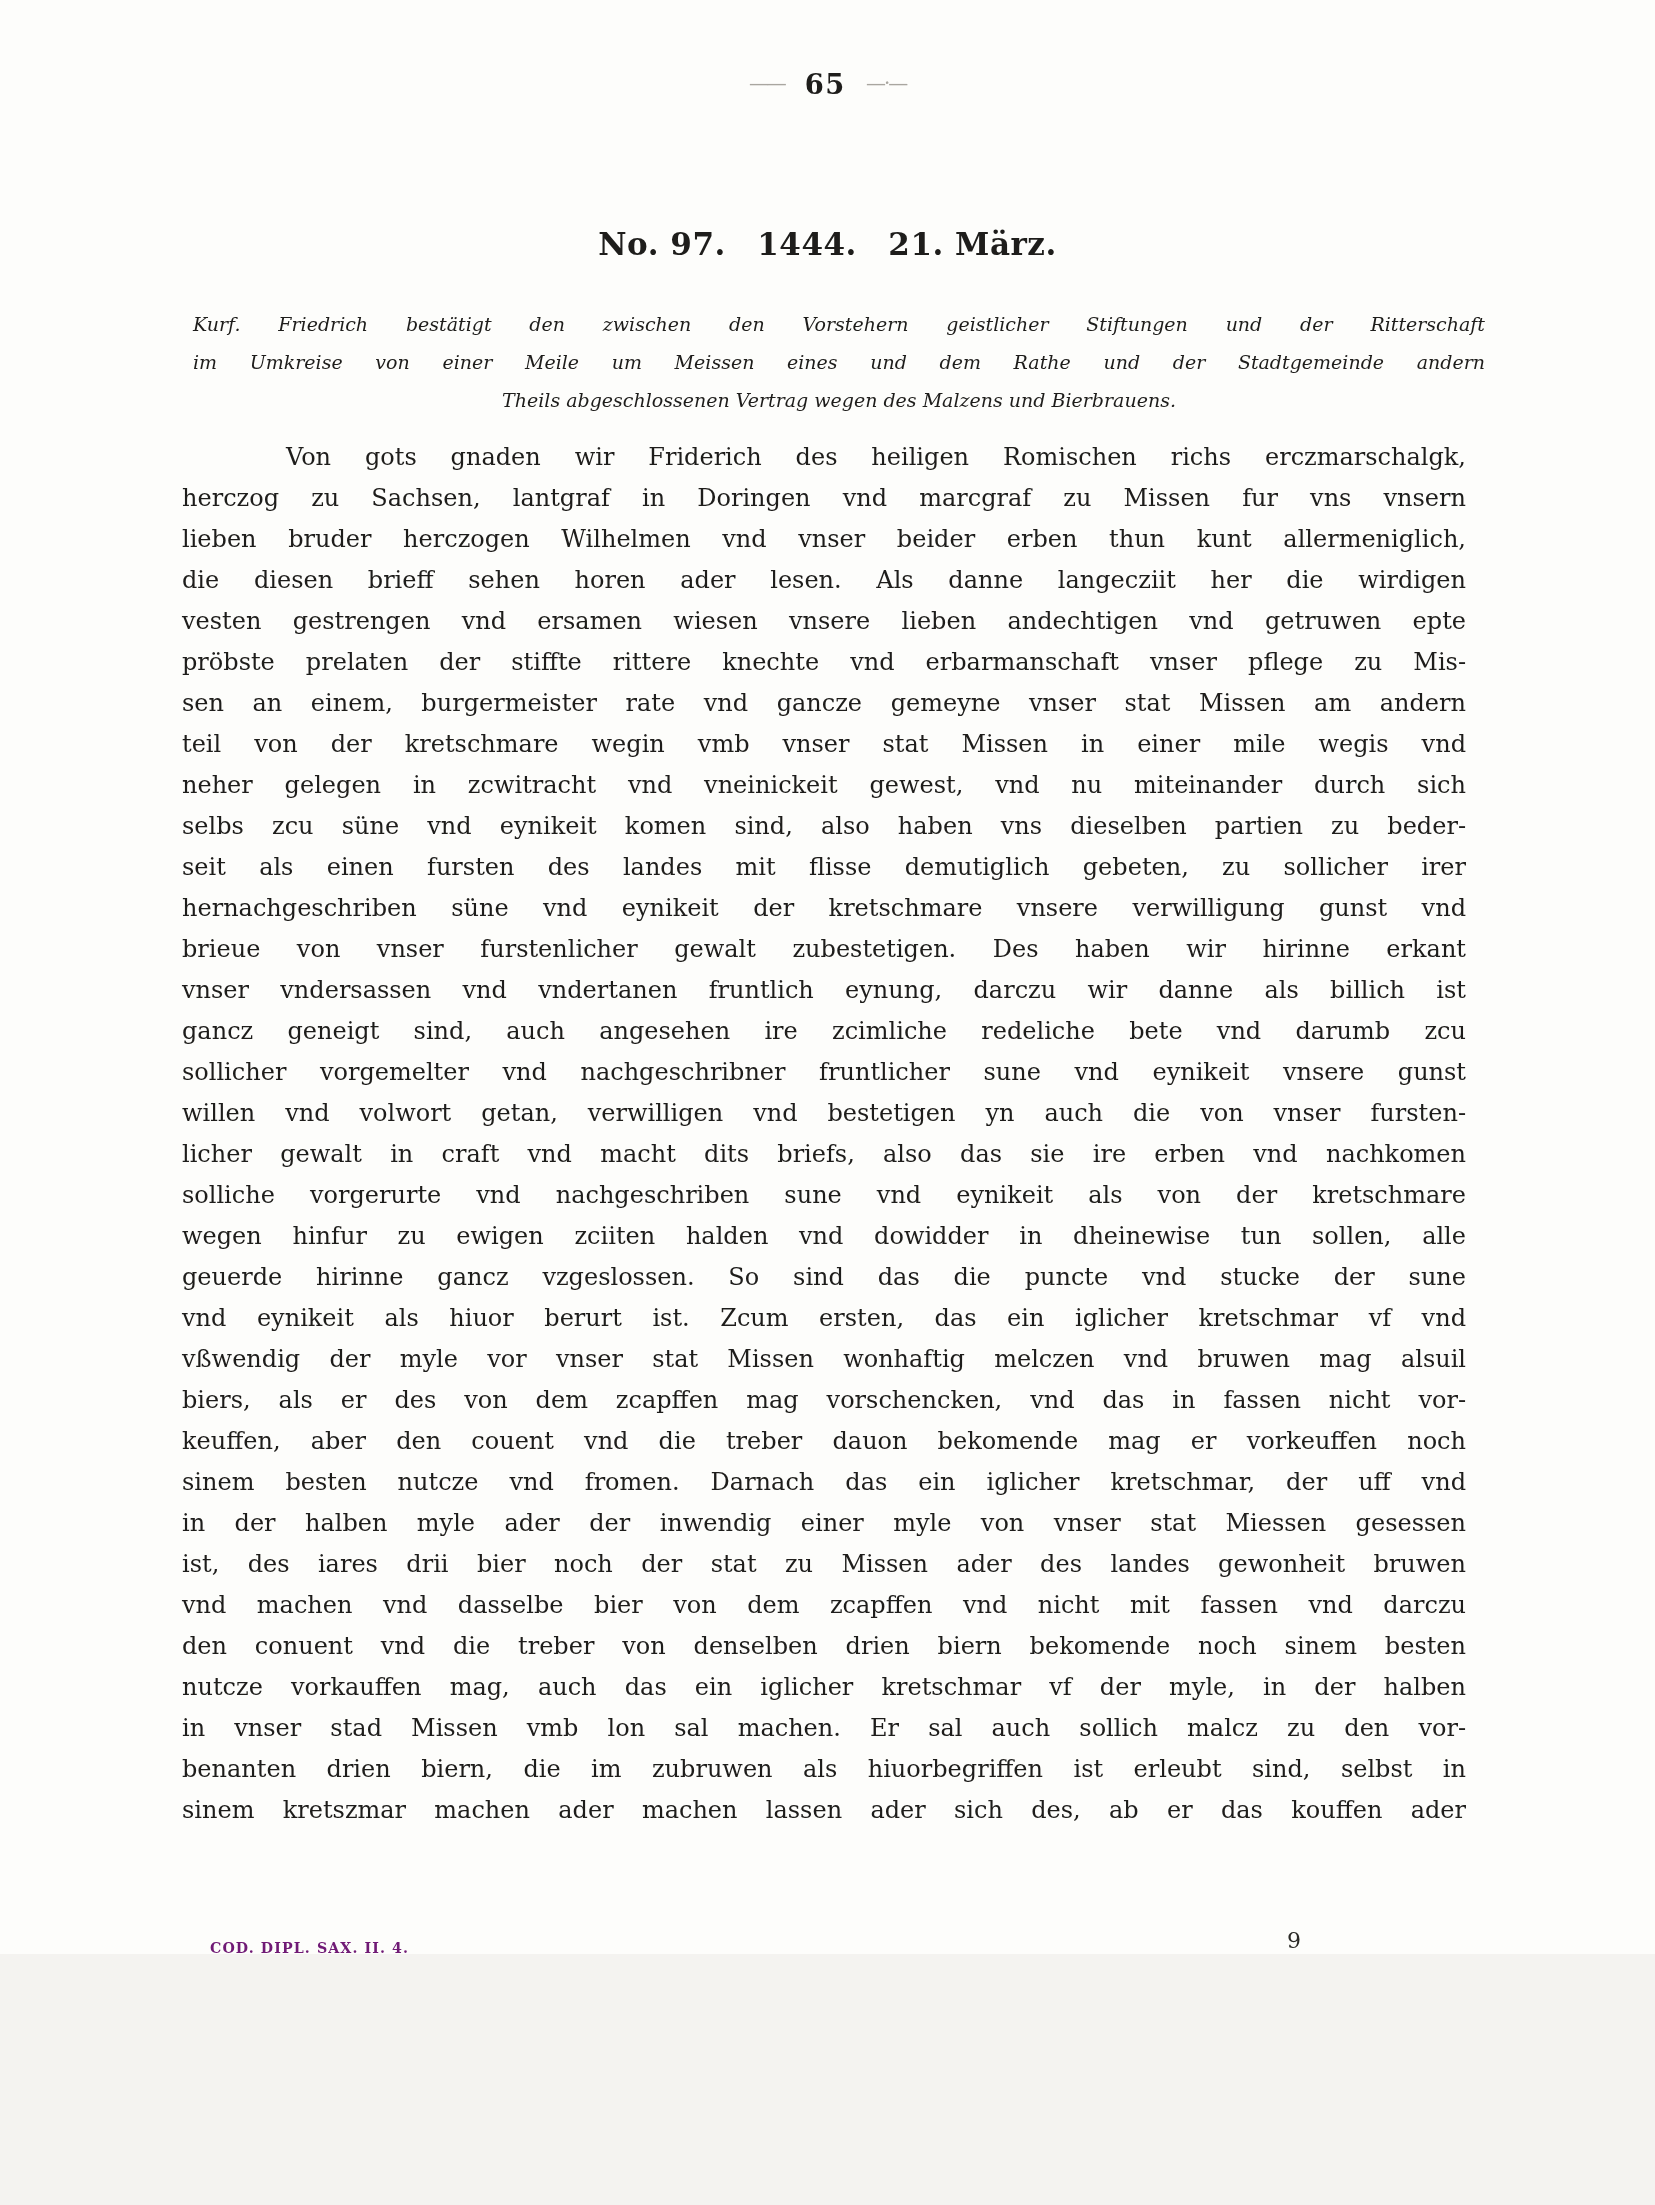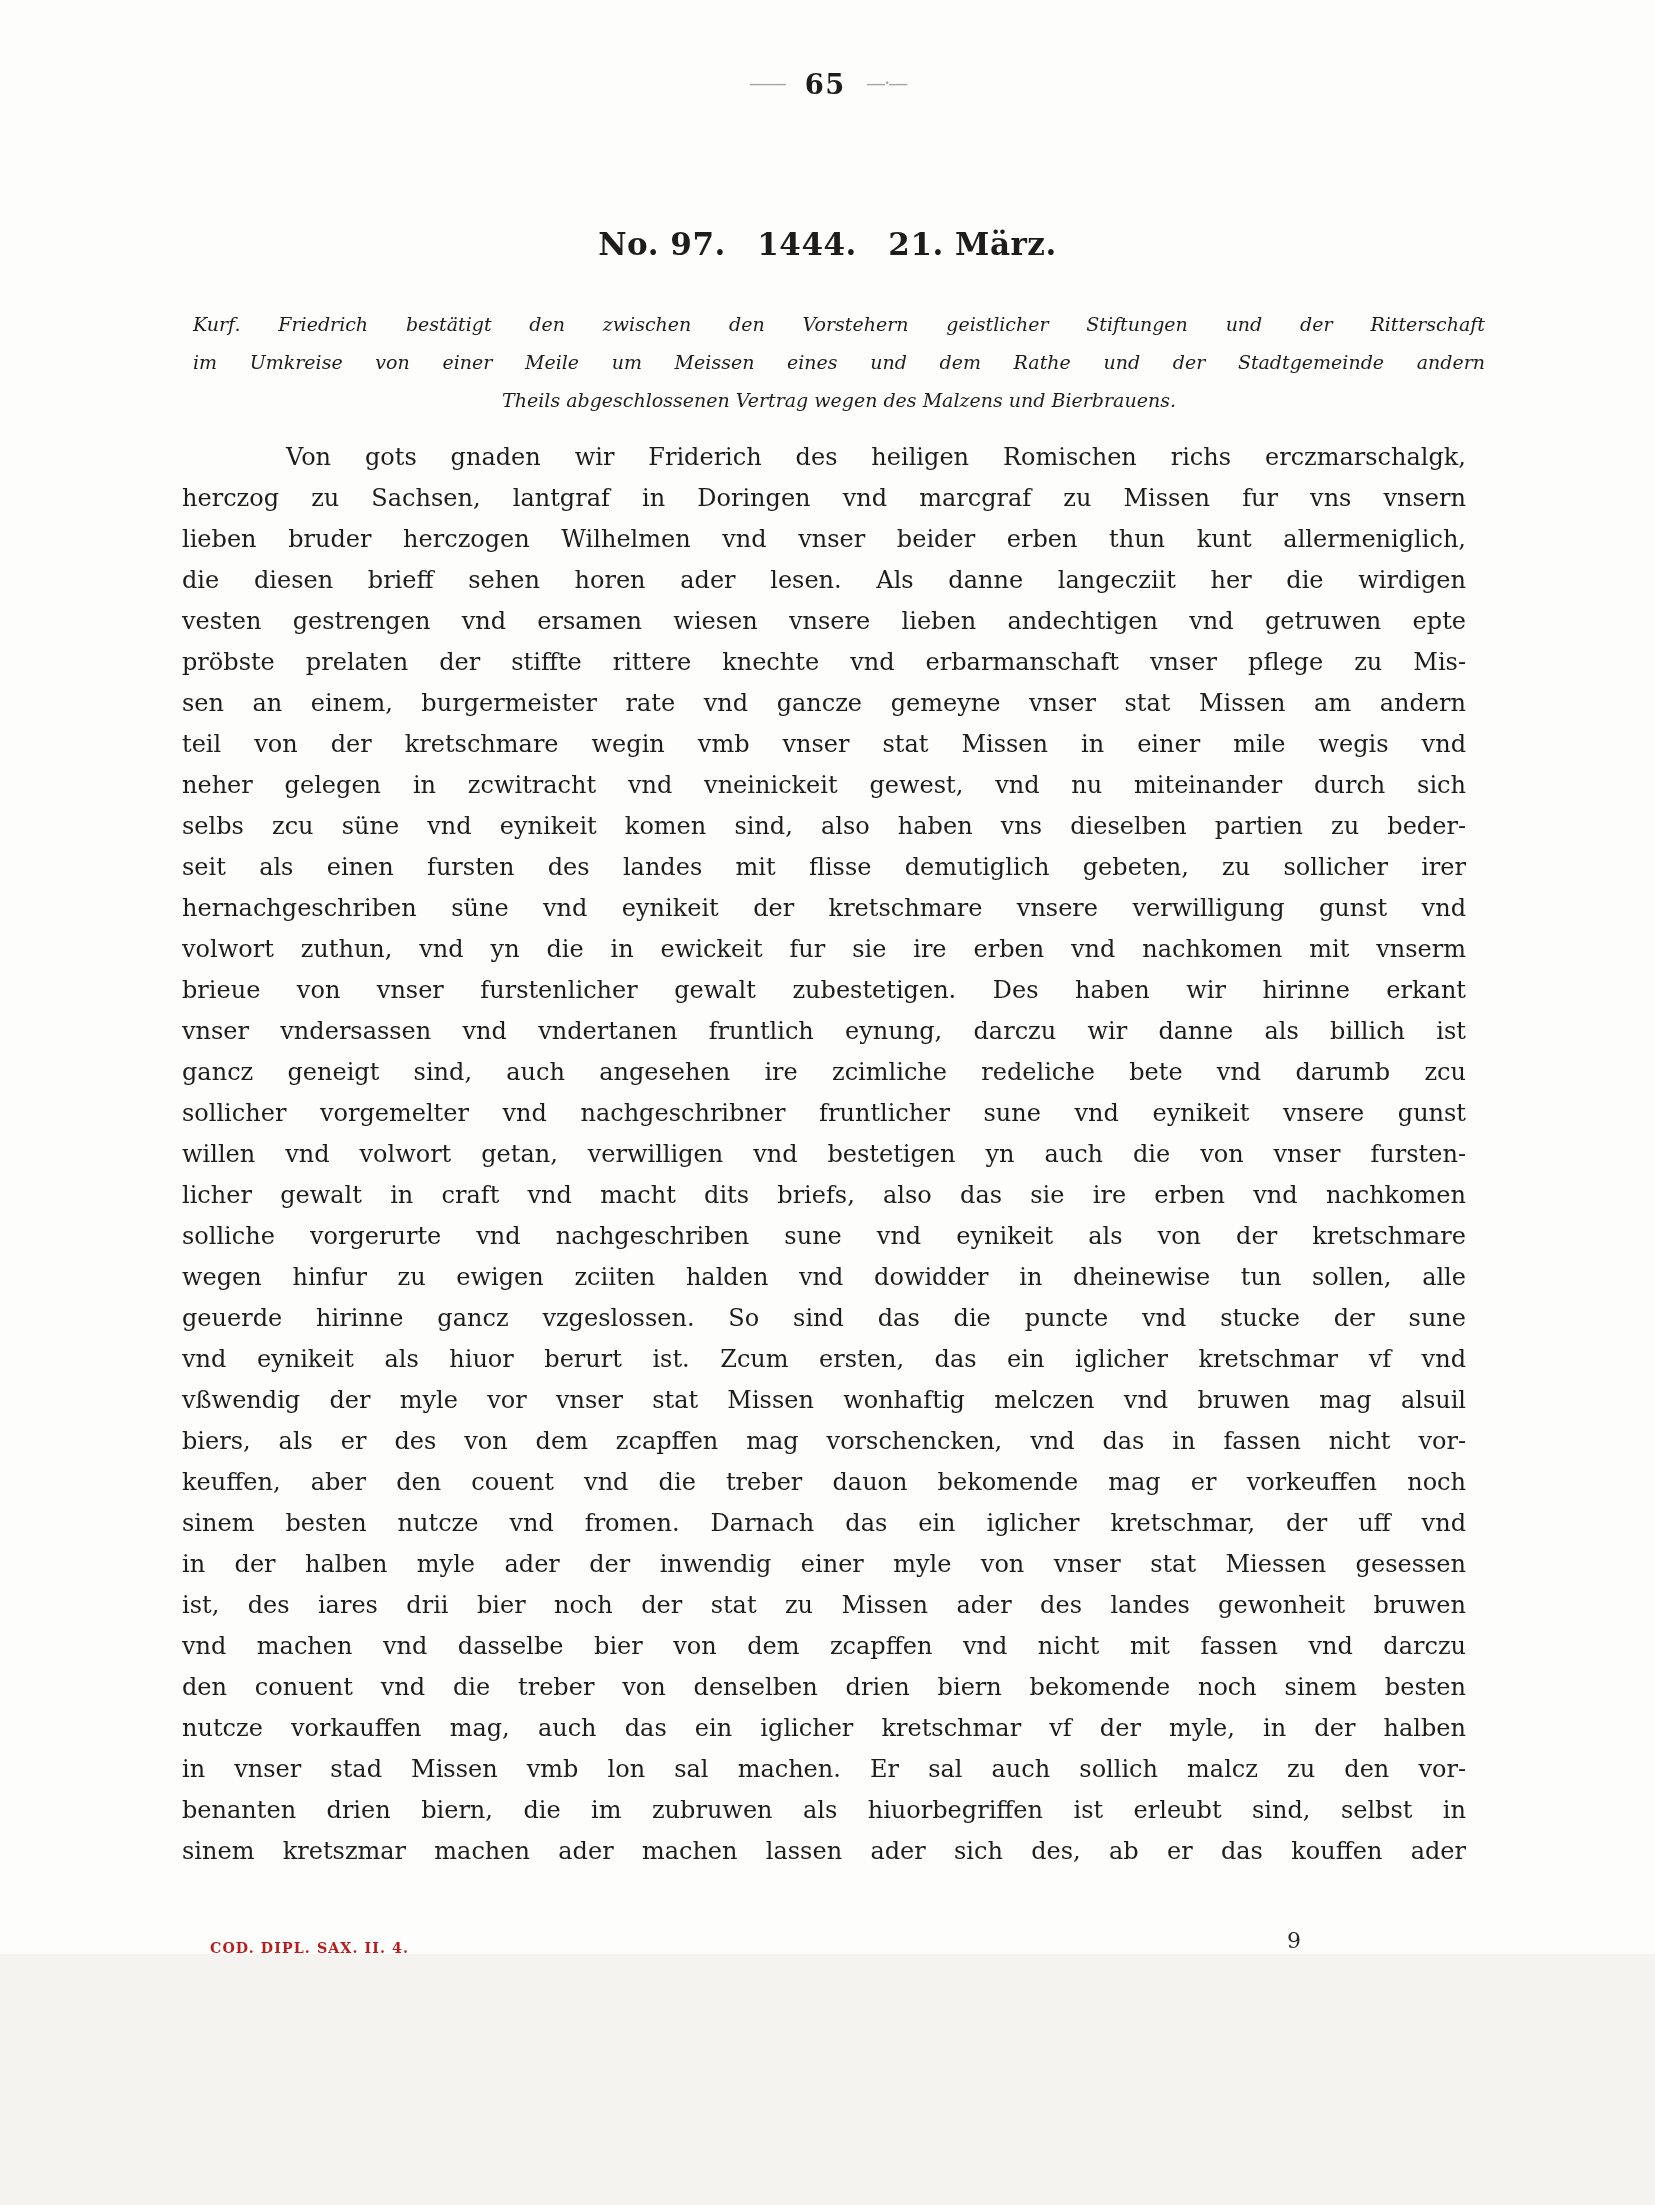--- a/index.html
+++ b/index.html
@@ -91,21 +91,21 @@
   }
 
   
   .footer-left {
     position: absolute;
     top: 1940px;
     left: 210px;
     font-size: 14.2px;
     font-weight: bold;
     letter-spacing: 1.1px;
-    color: #b91c1c;
+    color: #701a75;
   }
   .footer-right {
     position: absolute;
     top: 1928px;
     left: 1287px;
     font-size: 22px;
     color: #2a2926;
   }
 </style>
 </head>
@@ -131,21 +131,20 @@
       <div class="body-line">lieben bruder herczogen Wilhelmen vnd vnser beider erben thun kunt allermeniglich,</div>
       <div class="body-line">die diesen brieff sehen horen ader lesen.  Als danne langecziit her die wirdigen</div>
       <div class="body-line">vesten gestrengen vnd ersamen wiesen vnsere lieben andechtigen vnd getruwen epte</div>
       <div class="body-line">pröbste prelaten der stiffte rittere knechte vnd erbarmanschaft vnser pflege zu Mis-</div>
       <div class="body-line">sen an einem, burgermeister rate vnd gancze gemeyne vnser stat Missen am andern</div>
       <div class="body-line">teil von der kretschmare wegin vmb vnser stat Missen in einer mile wegis vnd</div>
       <div class="body-line">neher gelegen in zcwitracht vnd vneinickeit gewest, vnd nu miteinander durch sich</div>
       <div class="body-line">selbs zcu süne vnd eynikeit komen sind, also haben vns dieselben partien zu beder-</div>
       <div class="body-line">seit als einen fursten des landes mit flisse demutiglich gebeten, zu sollicher irer</div>
       <div class="body-line">hernachgeschriben süne vnd eynikeit der kretschmare vnsere verwilligung gunst vnd</div>
-      <div class="body-line">volwort zuthun, vnd yn die in ewickeit fur sie ire erben vnd nachkomen mit vnserm</div>
       <div class="body-line">brieue von vnser furstenlicher gewalt zubestetigen.  Des haben wir hirinne erkant</div>
       <div class="body-line">vnser vndersassen vnd vndertanen fruntlich eynung, darczu wir danne als billich ist</div>
       <div class="body-line">gancz geneigt sind, auch angesehen ire zcimliche redeliche bete vnd darumb zcu</div>
       <div class="body-line">sollicher vorgemelter vnd nachgeschribner fruntlicher sune vnd eynikeit vnsere gunst</div>
       <div class="body-line">willen vnd volwort getan, verwilligen vnd bestetigen yn auch die von vnser fursten-</div>
       <div class="body-line">licher gewalt in craft vnd macht dits briefs, also das sie ire erben vnd nachkomen</div>
       <div class="body-line">solliche vorgerurte vnd nachgeschriben sune vnd eynikeit als von der kretschmare</div>
       <div class="body-line">wegen hinfur zu ewigen zciiten halden vnd dowidder in dheinewise tun sollen, alle</div>
       <div class="body-line">geuerde hirinne gancz vzgeslossen.  So sind das die puncte vnd stucke der sune</div>
       <div class="body-line">vnd eynikeit als hiuor berurt ist.  Zcum ersten, das ein iglicher kretschmar vf vnd</div>

